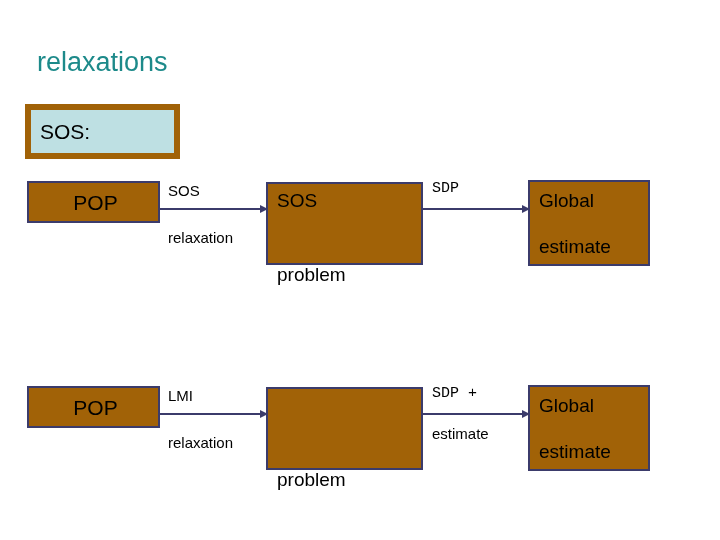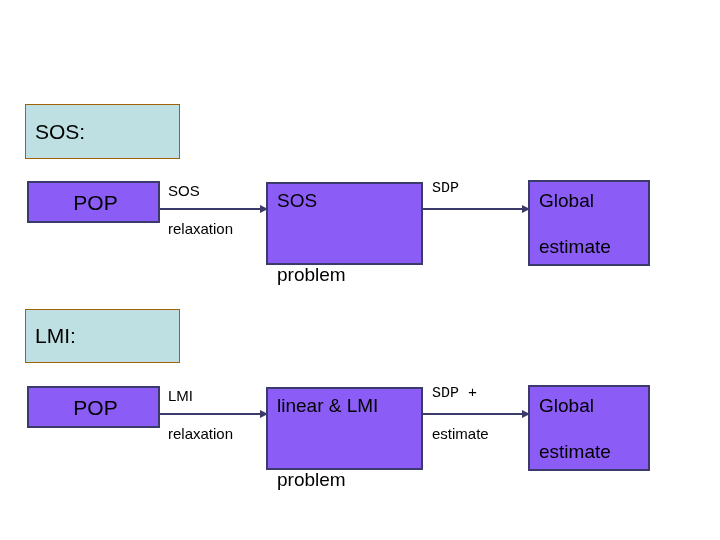--- a/index.html
+++ b/index.html
@@ -30,42 +30,42 @@
     line-height: 33px;
     color: #1d8a8a;
     white-space: nowrap;
     letter-spacing: 0px;
   }
 
   
   .section-header {
     position: absolute;
     background: #bee0e3;
-    border: 1px solid #a16207;
+    border: 6px solid #a16207;
     box-sizing: border-box;
     font-size: 21px;
     color: #000000;
     display: flex;
     align-items: center;
     padding-left: 9px;
   }
   #sos-header { left: 25px; top: 104px; width: 155px; height: 55px; }
   #lmi-header { left: 25px; top: 309px; width: 155px; height: 54px; }
 
   
   .flow-row { position: absolute; left: 0; width: 720px; }
   #row-sos { top: 176px; height: 96px; }
   #row-lmi { top: 381px; height: 96px; }
 
   
   .node {
     position: absolute;
     box-sizing: border-box;
     border: 2px solid #3b3b6b;
-    background: #8b5cf6;
+    background: #a16207;
     color: #000000;
   }
   .node .line {
     position: absolute;
     left: 9px;
     font-size: 19px;
     line-height: 22px;
     white-space: nowrap;
   }
 
@@ -127,29 +127,30 @@
 
   
   .arrow-label {
     position: absolute;
     font-size: 15px;
     line-height: 18px;
     color: #000000;
     white-space: nowrap;
   }
   .lbl-a-top    { left: 168px; top: 6px; }
-  .lbl-a-bottom { left: 168px; top: 44px; }
+  .lbl-a-bottom { left: 168px; top: 53px; }
   .lbl-b-top    { left: 432px; top: 4px; font-family: Liberation Mono, monospace; }
   .lbl-b-bottom { left: 432px; top: 44px; }
 </style>
 </head>
 <body>
 
 <div id="slide">
 
+  <div class="slide-title">relaxations</div>
 
   <div class="section-header" id="sos-header">
     <span>SOS:</span>
   </div>
 
   <div class="flow-row" id="row-sos">
 
     <div class="node node-source">
       <span class="line">POP</span>
     </div>
@@ -166,36 +167,32 @@
     <div class="arrow" id="arrow-2"></div>
     <span class="arrow-label lbl-b-top">SDP</span>
     <span class="arrow-label lbl-b-bottom"></span>
 
     <div class="node node-right">
       <span class="line l1">Global</span>
       <span class="line l2">estimate</span>
     </div>
   </div>
 
-  <div class="section-header" id="lmi-header">
-    <span>LMI:</span>
-  </div>
 
   <div class="flow-row" id="row-lmi">
 
     <div class="node node-source">
       <span class="line">POP</span>
     </div>
 
     <div class="arrow" id="arrow-3" style="left:160px; width:107px;"></div>
     <span class="arrow-label lbl-a-top">LMI</span>
     <span class="arrow-label lbl-a-bottom">relaxation</span>
 
     <div class="node node-mid">
-      <span class="line l1">linear &amp; LMI</span>
       <span class="line l2">problem</span>
     </div>
 
     <div class="arrow" id="arrow-4" style="left:423px; width:106px;"></div>
     <span class="arrow-label lbl-b-top">SDP +</span>
     <span class="arrow-label lbl-b-bottom">estimate</span>
 
     <div class="node node-right">
       <span class="line l1">Global</span>
       <span class="line l2">estimate</span>

